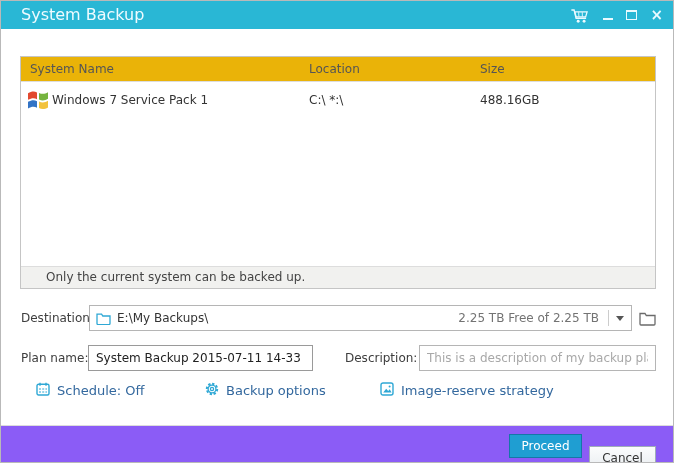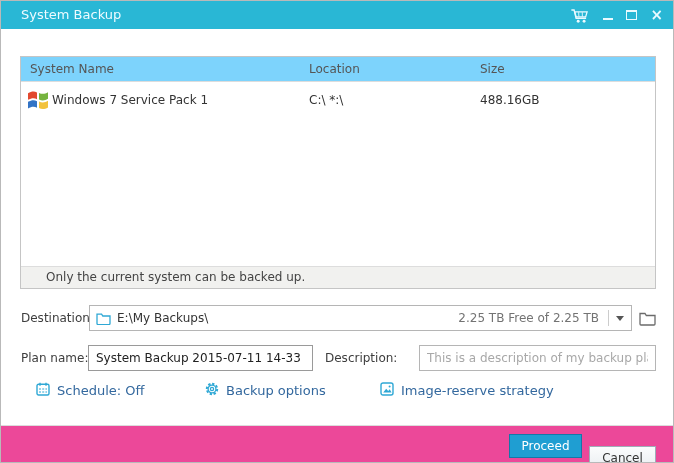--- a/index.html
+++ b/index.html
@@ -1,29 +1,29 @@
 <!DOCTYPE html>
 <html><head>
 <meta charset="utf-8">
 <style>
   html,body{margin:0;padding:0;background:#d8d8d8;font-family:"DejaVu Sans","Liberation Sans",sans-serif;}
   .dialog{position:relative;width:674px;height:463px;background:#ffffff;box-sizing:border-box;
           border:1px solid #b9b9b9;overflow:hidden;}
   
   .titlebar{position:absolute;left:0;top:0;width:674px;height:28px;background:#29b7d5;}
-  .titlebar .title{position:absolute;left:20px;top:0;line-height:28px;font-size:13px;color:#eefbff;}
+  .titlebar .title{position:absolute;left:20px;top:0;line-height:28px;font-size:16px;color:#eefbff;}
   .win-controls{position:absolute;right:0;top:0;height:28px;display:flex;align-items:center;gap:13px;padding-right:12px;}
   .wc{display:flex;align-items:center;justify-content:center;cursor:default;}
   .min-glyph{width:10px;height:2px;background:#eafaff;margin-top:8px;}
   .max-glyph{width:9px;height:7px;border:1px solid #eafaff;border-top:2px solid #eafaff;}
   .close-glyph{color:#eafaff;font-size:15px;font-weight:bold;line-height:28px;}
   
   .listbox{position:absolute;left:19px;top:55px;width:636px;height:233px;box-sizing:border-box;
            border:1px solid #c5c5c5;background:#fff;}
-  .list-header{position:relative;height:24px;background:#7dd3fc;border-bottom:1px solid #dddddd;
+  .list-header{position:relative;height:24px;background:#eab308;border-bottom:1px solid #dddddd;
                font-size:12px;color:#555;}
   .hdr-name{position:absolute;left:9px;line-height:24px;}
   .hdr-location{position:absolute;left:288px;line-height:24px;}
   .hdr-size{position:absolute;left:459px;line-height:24px;}
   .list-row{position:relative;height:36px;font-size:12px;color:#333;}
   .win-flag{position:absolute;left:4px;top:5px;}
   .row-name{position:absolute;left:31px;line-height:36px;}
   .row-location{position:absolute;left:288px;line-height:36px;}
   .row-size{position:absolute;left:459px;line-height:36px;}
   .list-note{position:absolute;left:0;bottom:0;width:100%;height:22px;box-sizing:border-box;
@@ -42,34 +42,34 @@
   .dest-drop{width:22px;height:100%;display:flex;align-items:center;justify-content:center;cursor:pointer;}
   .drop-arrow{width:0;height:0;border-left:4px solid transparent;border-right:4px solid transparent;
               border-top:5px solid #555;}
   .browse-btn{position:absolute;left:634px;top:304px;width:24px;height:26px;display:flex;
               align-items:center;justify-content:center;background:transparent;border:none;cursor:pointer;padding:0;}
   
   .plan-label{left:20px;top:344px;}
   .plan-input{position:absolute;left:87px;top:344px;width:225px;height:26px;box-sizing:border-box;
               border:1px solid #9a9a9a;padding:12px 7px;font-size:12px;color:#222;
               font-family:"DejaVu Sans","Liberation Sans",sans-serif;}
-  .desc-label{left:324px;top:344px;}
+  .desc-label{left:344px;top:344px;}
   .desc-input{position:absolute;left:418px;top:344px;width:237px;height:26px;box-sizing:border-box;
               border:1px solid #b5b5b5;padding:0 7px;font-size:12px;color:#333;
               font-family:"DejaVu Sans","Liberation Sans",sans-serif;}
   .desc-input::placeholder{color:#a8a8a8;opacity:1;}
   
   .opt-link{position:absolute;top:381px;display:flex;align-items:center;gap:7px;cursor:pointer;
             font-size:13px;color:#33689e;height:16px;padding-left:16px;}
   .opt-schedule{left:19px;}
   .opt-options{left:188px;}
   .opt-image{left:363px;}
   
   .footer{position:absolute;left:0;top:424px;width:674px;height:39px;box-sizing:border-box;
-          background:#ec4899;border-top:1px solid #dcdcdc;}
+          background:#8b5cf6;border-top:1px solid #dcdcdc;}
   .btn{position:absolute;top:8px;height:24px;font-size:12px;cursor:pointer;box-sizing:border-box;
        font-family:"DejaVu Sans","Liberation Sans",sans-serif;}
   .btn-proceed{left:508px;width:73px;background:#1f9ed2;border:1px solid #1577a8;color:#ffffff;}
   .btn-cancel{left:588px;width:67px;background:linear-gradient(#fbfcfd,#e9edf0);border:1px solid #9fadb8;color:#333;margin-top:12px;}
 </style>
 </head>
 <body>
 
 <div class="dialog">
 

